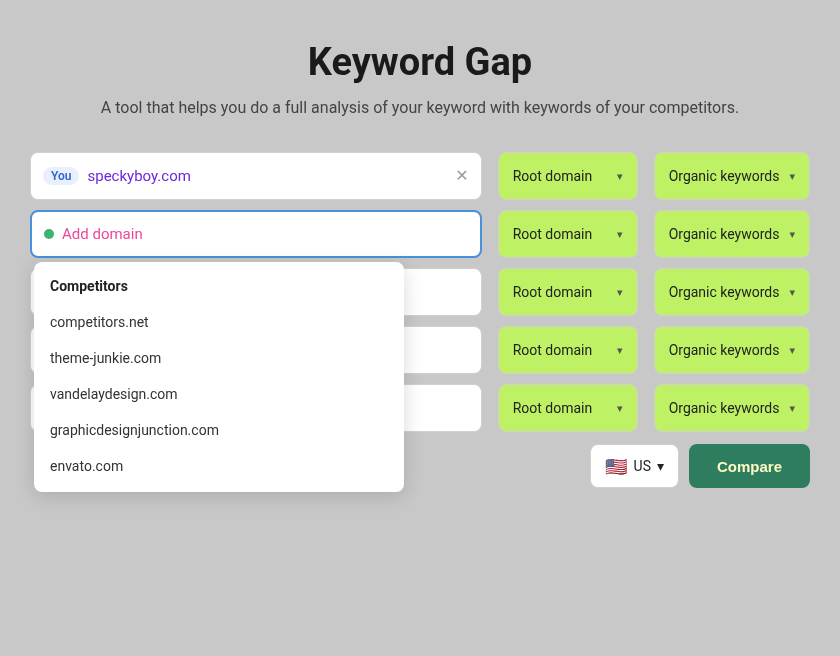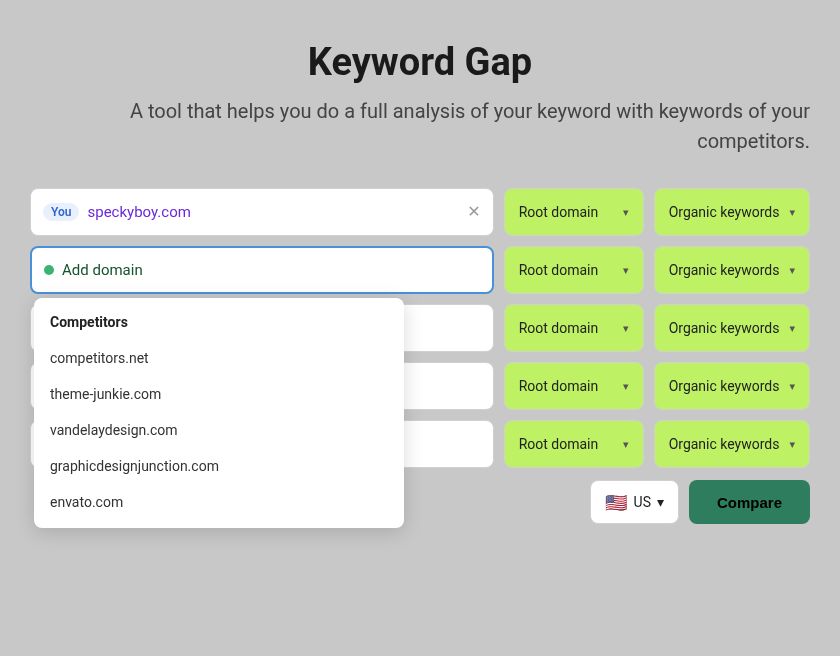--- a/index.html
+++ b/index.html
@@ -28,44 +28,44 @@
 
     .title {
       font-size: 38px;
       font-weight: 700;
       color: #1a1a1a;
       margin-bottom: 12px;
       text-align: right;
     }
 
     .subtitle {
-      font-size: 20px;
+      font-size: 16px;
       color: #444;
-      text-align: right;
+      text-align: left;
       line-height: 1.5;
       margin-bottom: 32px;
     }
 
     .tool-area {
       width: 100%;
       max-width: 780px;
       position: relative;
     }
 
     .rows-container {
       display: flex;
       flex-direction: column;
       gap: 10px;
       position: relative;
     }
 
     .row {
       display: flex;
       align-items: center;
-      gap: 10px;
+      gap: 16px;
     }
 
     .domain-input-wrapper {
       flex: 1;
       position: relative;
     }
 
     .domain-input-box {
       width: 100%;
       height: 48px;
@@ -126,21 +126,21 @@
 
     .green-dot {
       width: 10px;
       height: 10px;
       border-radius: 50%;
       background-color: #3cb371;
       flex-shrink: 0;
     }
 
     .add-domain-text {
-      color: #14532d;
+      color: #ec4899;
       font-size: 15px;
     }
 
     .dropdown-select {
       height: 48px;
       border-radius: 8px;
       border: 1.5px solid #d0d0d0;
       background: #bef264;
       display: flex;
       align-items: center;
@@ -210,21 +210,21 @@
     }
 
     .flag {
       font-size: 18px;
     }
 
     .compare-btn {
       height: 44px;
       border-radius: 8px;
       background-color: #2e7d5e;
-      color: #000000;
+      color: #fef9c3;
       font-size: 15px;
       font-weight: 600;
       padding: 0 28px;
       border: none;
       cursor: pointer;
     }
 
     .empty-row-domain {
       flex: 1;
       height: 48px;

